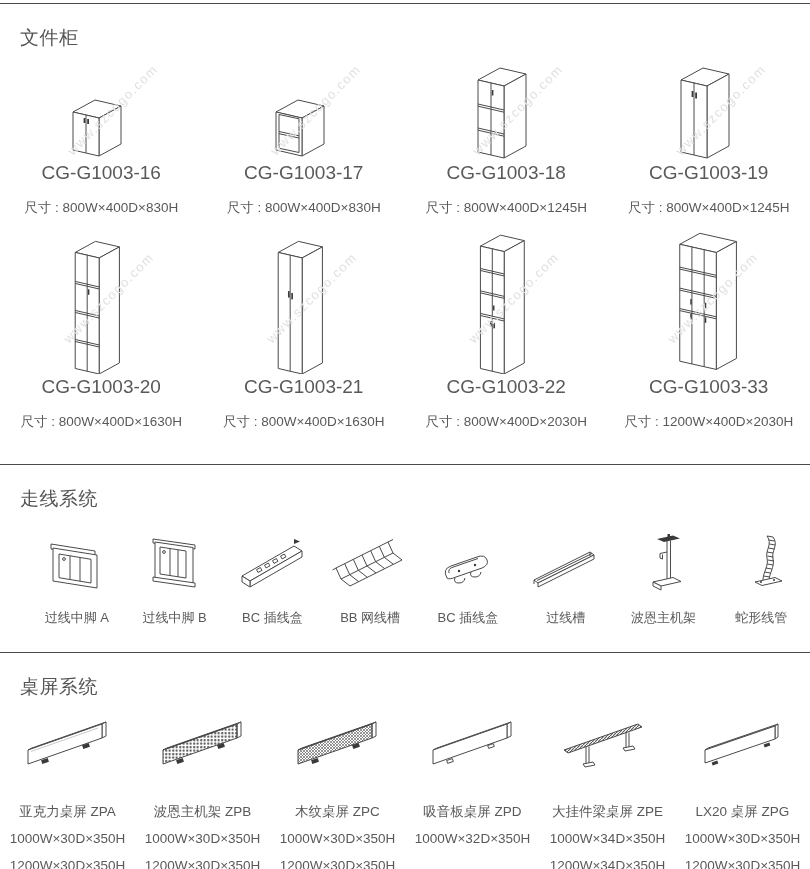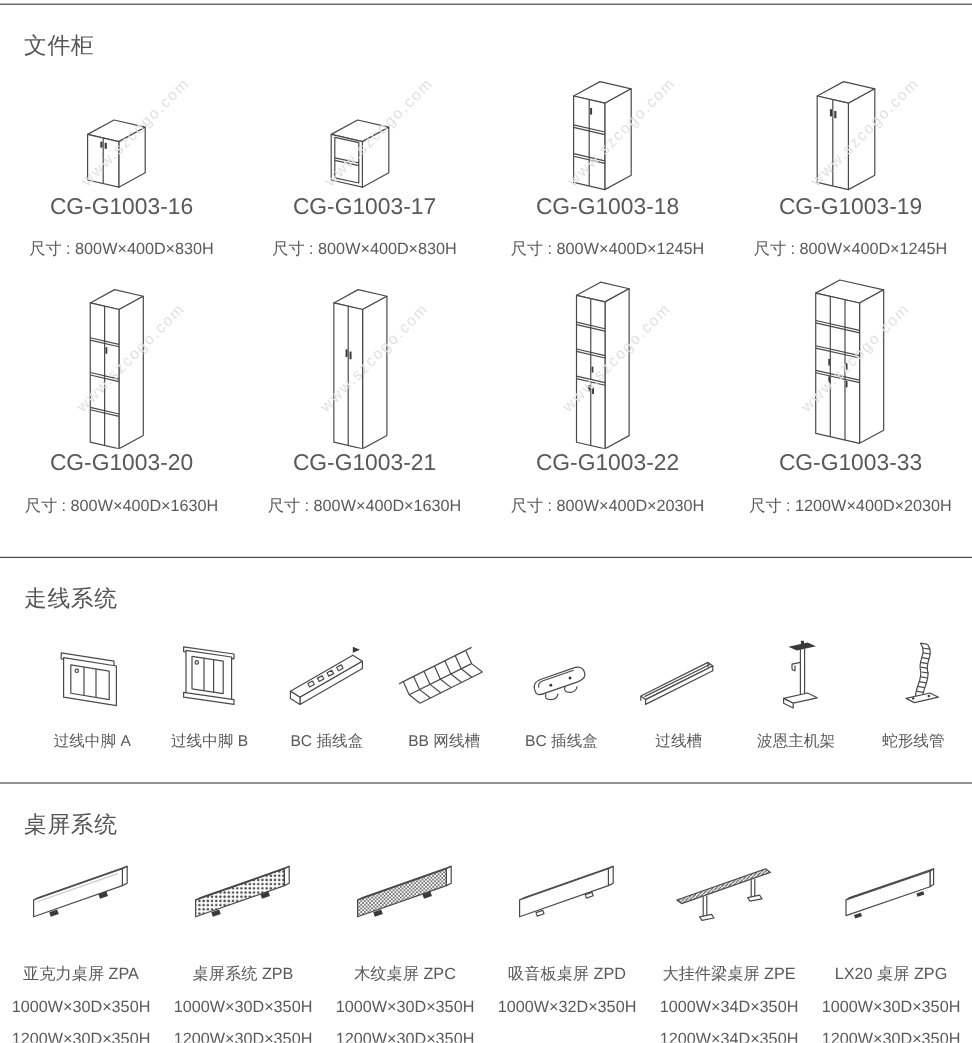--- a/index.html
+++ b/index.html
@@ -397,21 +397,21 @@
             <polygon points="12,32 86,6 86,20 12,46" fill="url(#dotsB)"></polygon>
             <g transform="rotate(-19 29 43)">
                 <rect x="25.5" y="41" width="7" height="4" fill="#3a3a3a" stroke="none"></rect>
               </g>
             <g transform="rotate(-19 70 28)">
                 <rect x="66.5" y="26" width="7" height="4" fill="#3a3a3a" stroke="none"></rect>
               </g>
           </svg>
         </div>
         <div class="screen-text">
-          <div>桌屏系统 ZPB</div>
+          <div>波恩主机架 ZPB</div>
           <div>1000W×30D×350H</div>
           <div>1200W×30D×350H</div>
         </div>
       </div>
 
       <div class="cell">
         <div class="screen-fig">
           <svg width="104" height="62" viewBox="0 0 104 62" fill="#fff" stroke="#4a4a4a" stroke-width="1" stroke-linejoin="round">
             <defs>
               <pattern id="hatchC" width="3" height="3" patternUnits="userSpaceOnUse">

